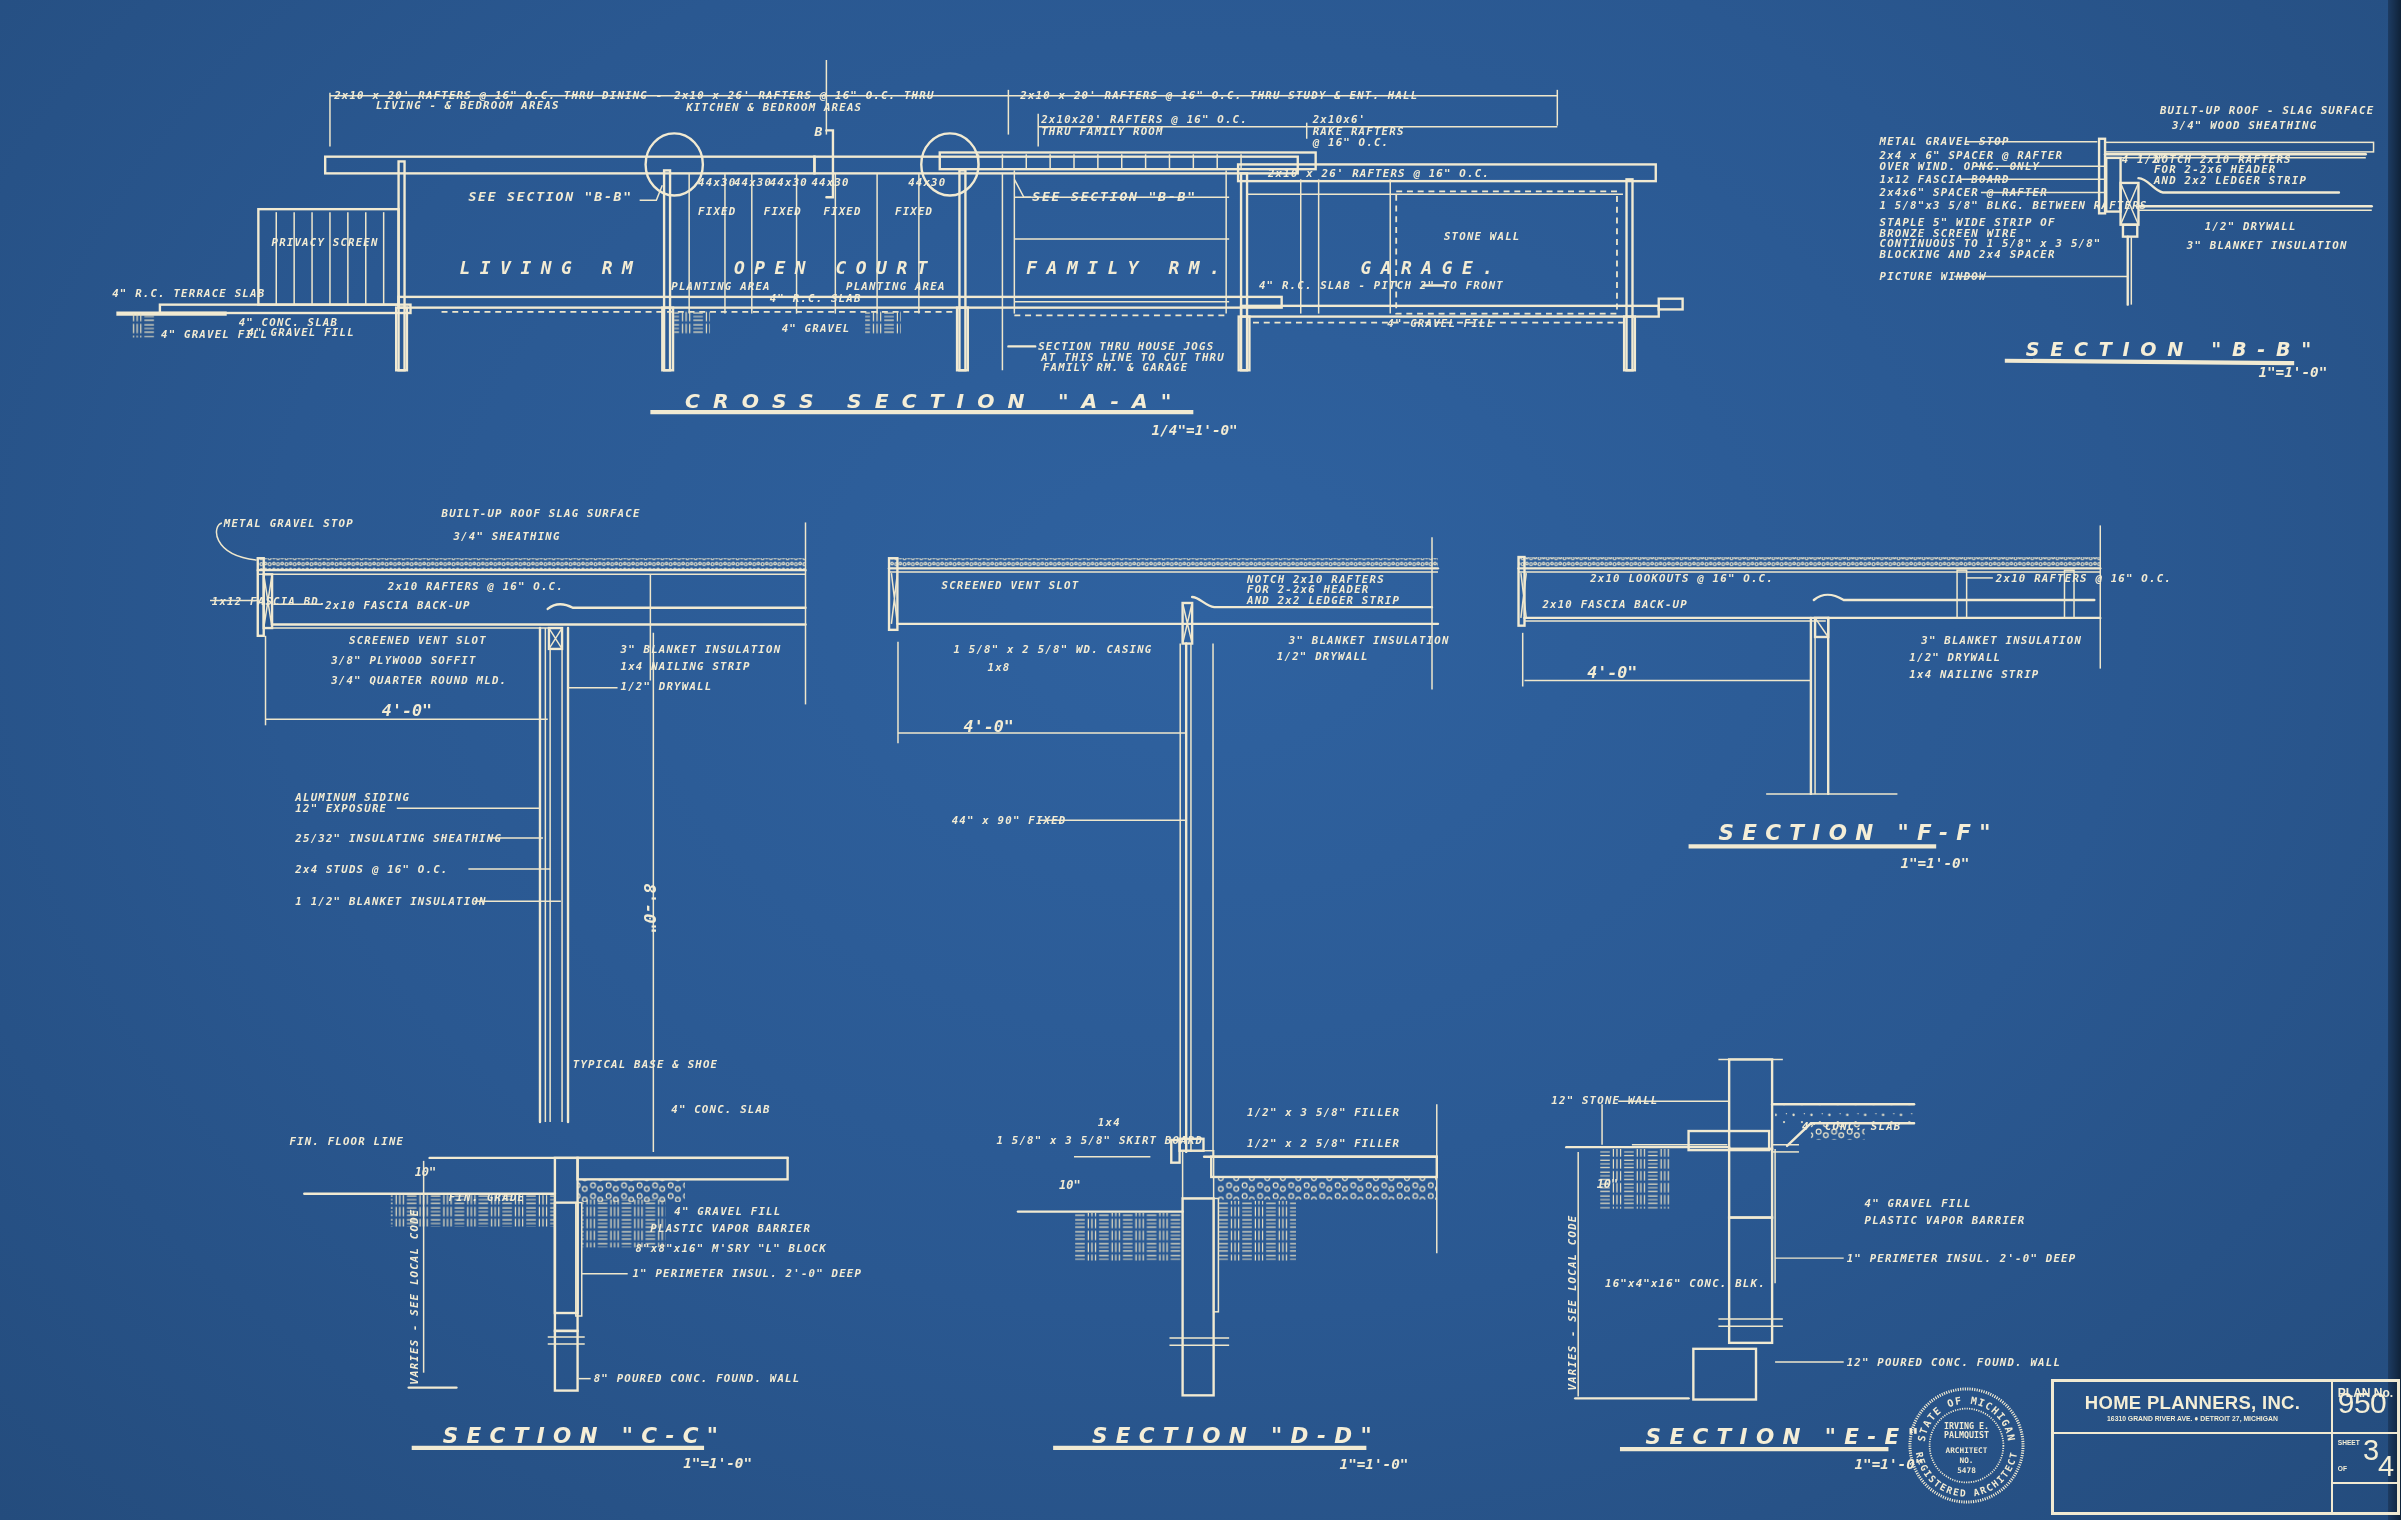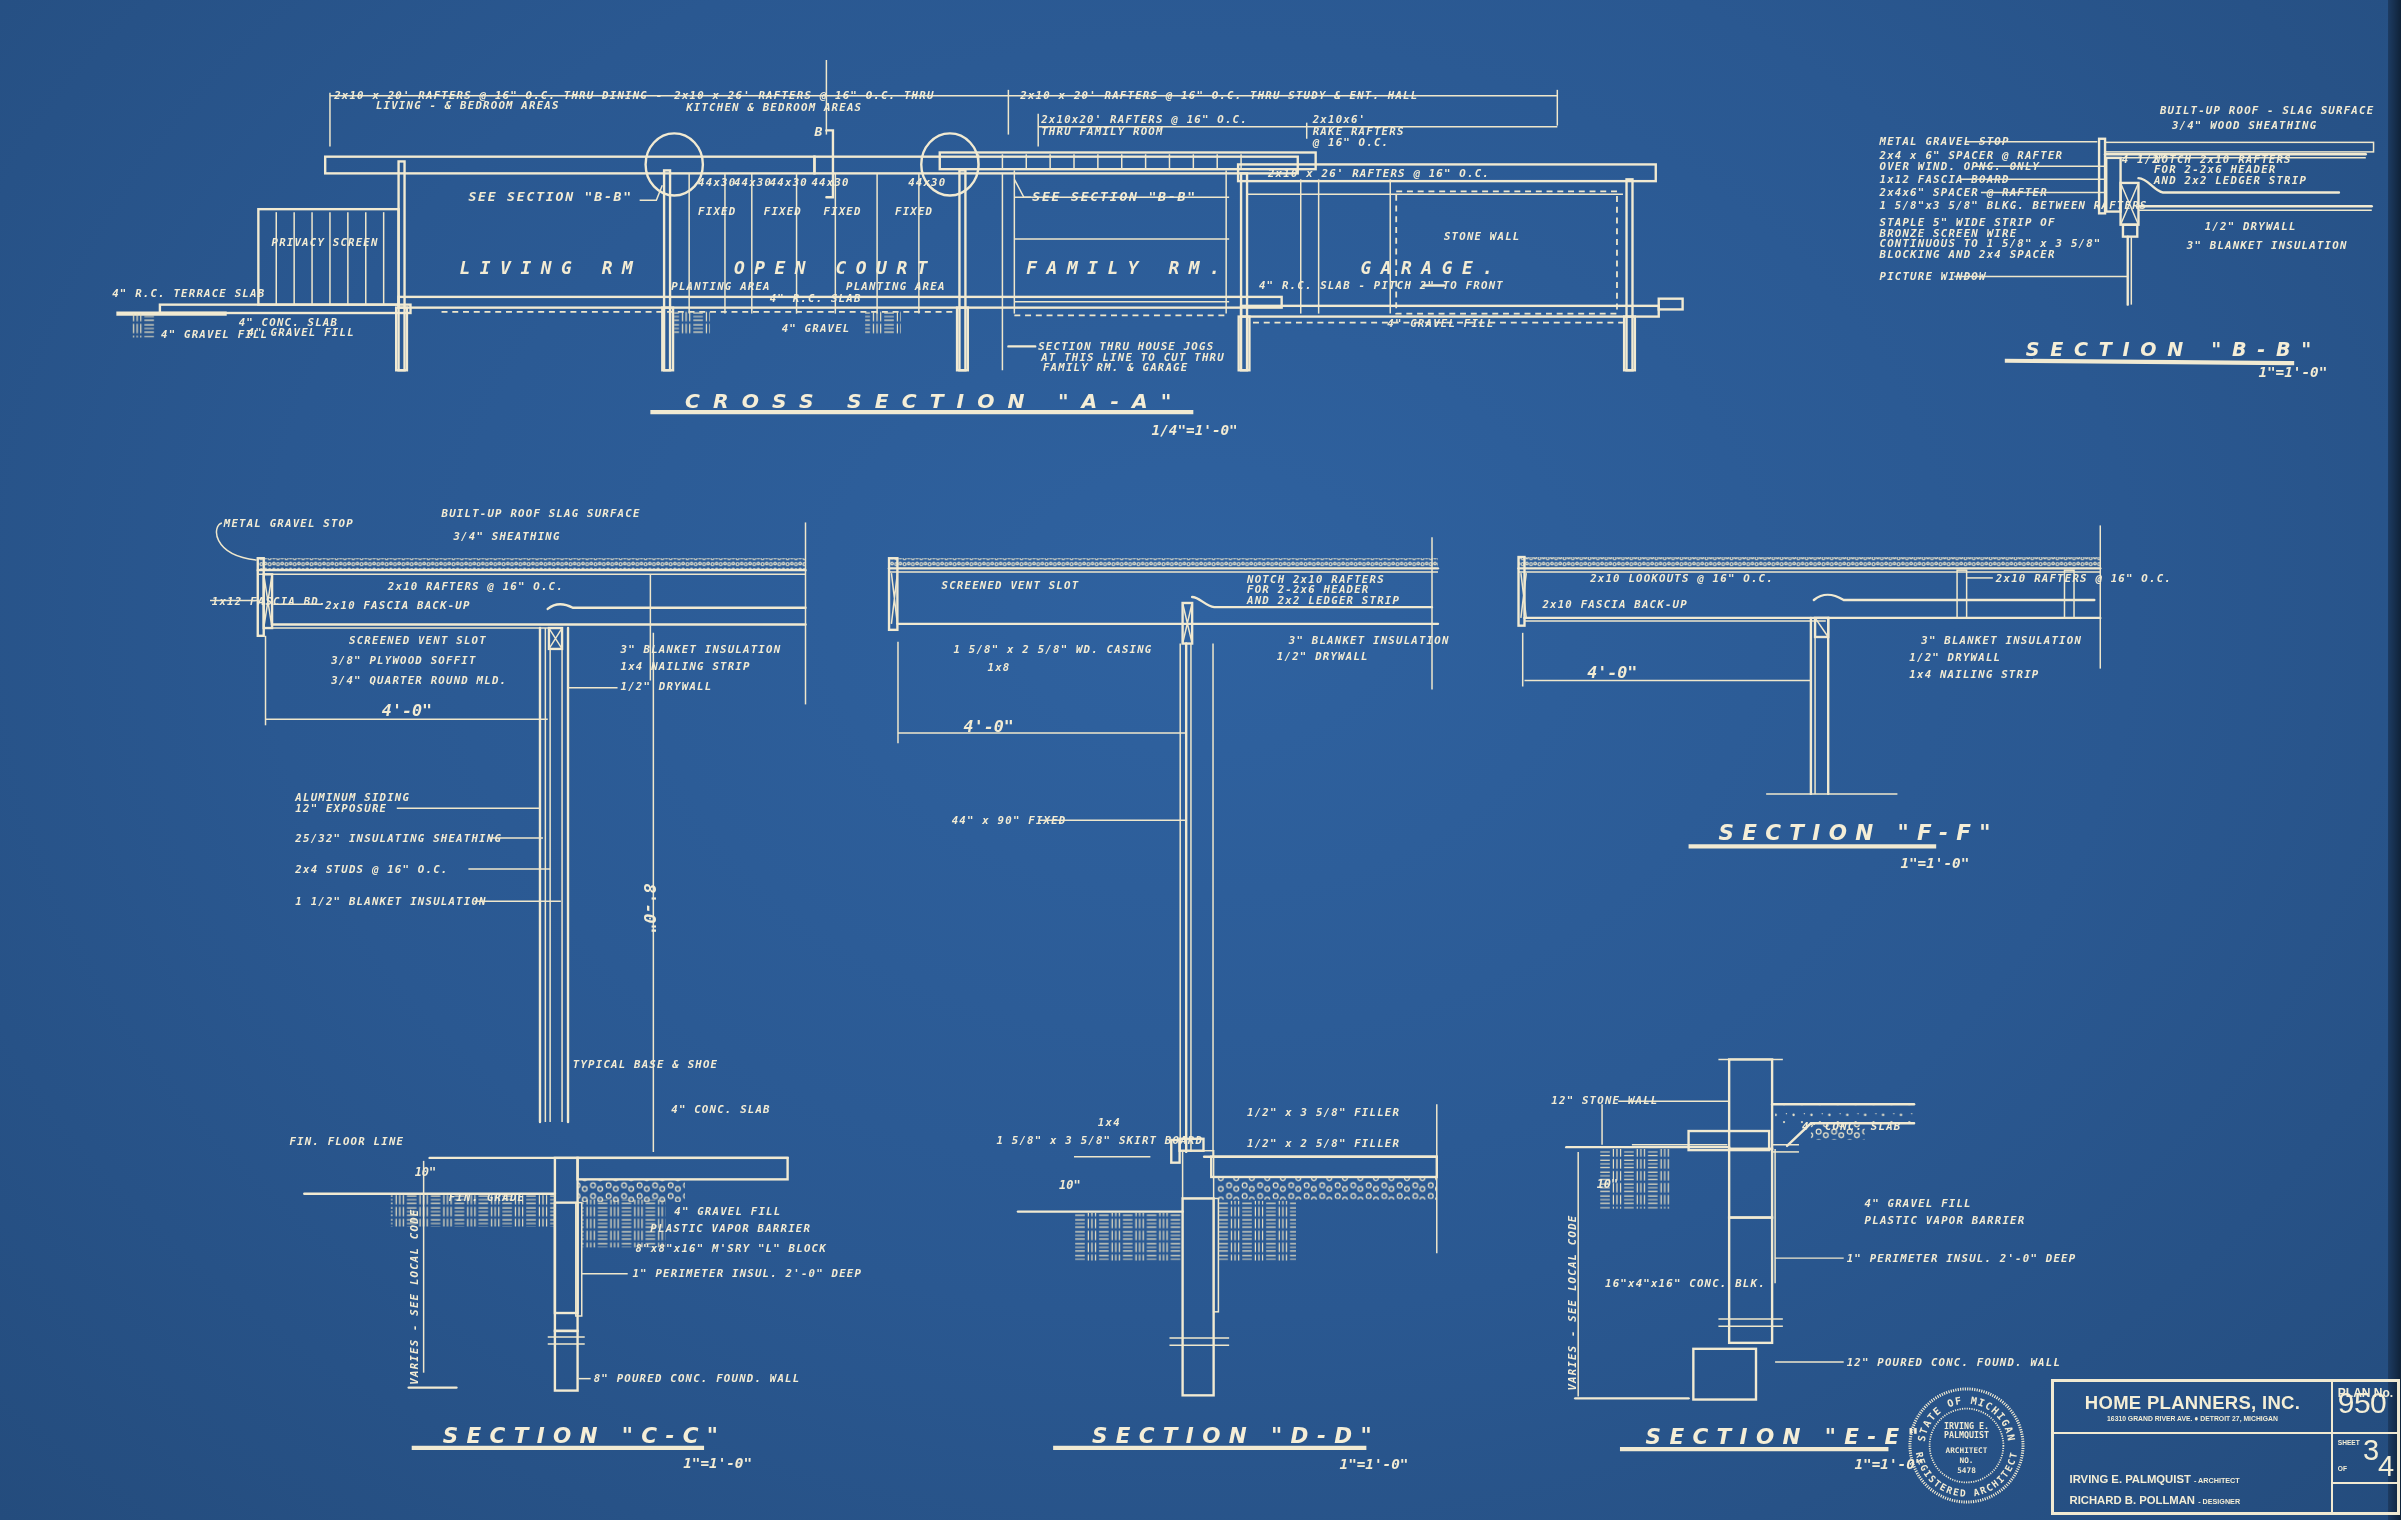--- a/index.html
+++ b/index.html
@@ -505,30 +505,20 @@
   <text x="100" y="130" text-anchor="middle" font-family="DejaVu Sans Mono, monospace" font-weight="bold" font-size="13" fill="#f1ead2">NO.</text>
   <text x="100" y="146" text-anchor="middle" font-family="DejaVu Sans Mono, monospace" font-weight="bold" font-size="13" fill="#f1ead2">5478</text>
 </svg>
 
 <div id="title-block">
   <div id="tb-left">
     <div id="tb-firm">
       <div id="tb-firm-name">HOME PLANNERS, INC.</div>
       <div id="tb-address">16310 GRAND RIVER AVE.  ●  DETROIT 27, MICHIGAN</div>
     </div>
-    <div id="tb-people">
-      <div class="tb-person">
-        <span>IRVING E. PALMQUIST</span>
-        <span class="tb-role">- ARCHITECT</span>
-      </div>
-      <div class="tb-person">
-        <span>RICHARD B. POLLMAN</span>
-        <span class="tb-role">- DESIGNER</span>
-      </div>
-    </div>
   </div>
   <div id="tb-right">
     <div id="tb-plan">
       <span id="tb-plan-label">PLAN No.</span>
       <span id="tb-plan-num">950</span>
     </div>
     <div id="tb-sheet">
       <span id="tb-sheet-label">SHEET</span>
       <span id="tb-of-label">OF</span>
       <span id="tb-sheet-num">3</span>

